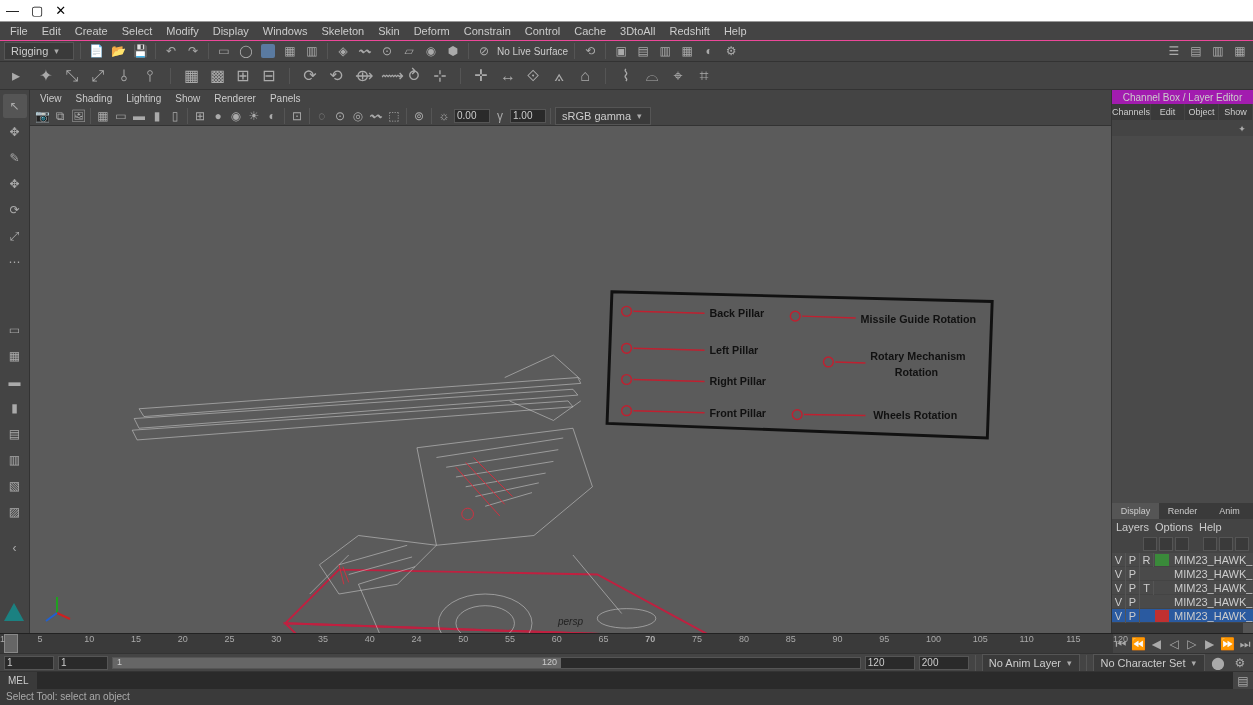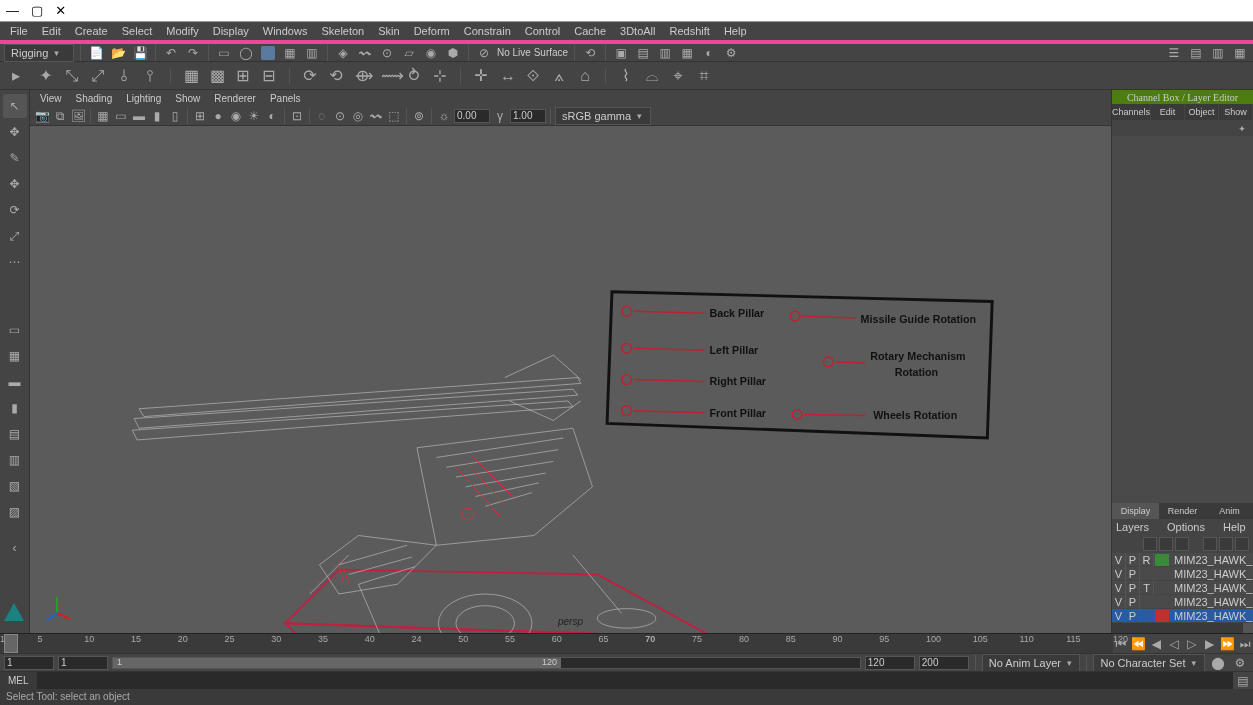--- a/index.html
+++ b/index.html
@@ -6,21 +6,21 @@
   body { background: #444; color: #ccc; width: 1253px; height: 705px; overflow: hidden; display: flex; flex-direction: column; }
   
   .titlebar { height: 22px; background: #fff; color: #000; display: flex; align-items: center; padding: 0 6px; justify-content: space-between; border-bottom: 1px solid #999; }
   .titlebar .title { font-size: 11px; }
   .window-controls { display: flex; gap: 12px; }
   .window-controls span { cursor: pointer; font-size: 13px; }
   
   .menubar { height: 18px; background: #444; display: flex; align-items: center; padding: 0 4px; gap: 2px; }
   .menubar .menu-item { padding: 1px 6px; color: #ccc; cursor: pointer; }
   
-  .shelfrow { height: 22px; background: #444; display: flex; align-items: center; padding: 0 4px; gap: 4px; border-top: 4px solid #ec4899; border-bottom: 1px solid #333; }
+  .shelfrow { height: 22px; background: #444; display: flex; align-items: center; padding: 0 4px; gap: 4px; border-top: 1px solid #ec4899; border-bottom: 1px solid #333; }
   .dropdown { background: #3a3a3a; border: 1px solid #555; padding: 1px 8px 1px 6px; display: flex; align-items: center; gap: 6px; min-width: 70px; height: 18px; }
   .dropdown::after { content: "▾"; font-size: 9px; color: #aaa; }
   .sep { width: 1px; height: 16px; background: #555; margin: 0 2px; }
   .icon-btn { width: 18px; height: 18px; display: flex; align-items: center; justify-content: center; cursor: pointer; border-radius: 2px; }
   .icon-btn svg, .icon-btn span { width: 14px; height: 14px; color: #aaa; font-size: 12px; line-height: 14px; text-align: center; }
   
   .shelf-tools { height: 28px; background: #444; display: flex; align-items: center; padding: 0 4px; gap: 2px; border-bottom: 1px solid #333; }
   .shelf-tools .icon-btn { width: 24px; height: 24px; }
   .shelf-tools .icon-btn span { font-size: 16px; }
   .shelf-group { display: flex; gap: 2px; padding: 0 4px; }
@@ -36,28 +36,28 @@
   .view-menubar .menu-item { padding: 0 6px; font-size: 10px; color: #ccc; cursor: pointer; }
   .view-toolbar { height: 20px; background: #444; display: flex; align-items: center; padding: 0 4px; gap: 2px; border-bottom: 1px solid #333; }
   .view-toolbar .icon-btn { width: 16px; height: 16px; }
   .num-field { background: #2a2a2a; border: 1px solid #555; color: #ccc; width: 36px; height: 14px; font-size: 10px; padding: 0 2px; }
   
   .viewport { flex: 1; background: #5b5b5b; position: relative; overflow: hidden; }
   .camlabel { position: absolute; bottom: 6px; left: 50%; transform: translateX(-50%); font-size: 10px; color: #222; font-style: italic; }
   .axis-gizmo { position: absolute; bottom: 10px; left: 12px; width: 30px; height: 30px; }
   
   .right-panel { width: 142px; background: #444; border-left: 1px solid #333; display: flex; flex-direction: column; }
-  .panel-header { height: 14px; background: #4d7c0f; color: #ccc; font-size: 10px; padding: 0 4px; display: flex; align-items: center; justify-content: center; font-family: Liberation Serif, serif; }
+  .panel-header { height: 14px; background: #a21caf; color: #ccc; font-size: 10px; padding: 0 4px; display: flex; align-items: center; justify-content: center; }
   .panel-tabs { height: 16px; display: flex; }
   .panel-tabs .ptab { flex: 1; background: #3a3a3a; font-size: 9px; text-align: center; line-height: 16px; border-right: 1px solid #444; cursor: pointer; }
   .panel-body { flex: 1; background: #4a4a4a; }
   .layers-tabs { height: 16px; display: flex; }
   .layers-tabs .ltab { flex: 1; background: #3a3a3a; font-size: 9px; text-align: center; line-height: 16px; cursor:pointer; }
   .layers-tabs .ltab.active { background: #555; }
-  .layer-opts { height: 16px; display: flex; padding: 0 4px; gap: 18px; align-items: center; font-size:9px; }
+  .layer-opts { height: 16px; display: flex; padding: 0 4px; gap: 6px; align-items: center; font-size:9px; }
   .layer-icons { height: 18px; display:flex; align-items:center; justify-content:flex-end; gap:2px; padding: 0 4px; }
   .layer-icons .i { width:14px; height:14px; background:#3a3a3a; border:1px solid #555; }
   .layer-row { height: 14px; display: flex; align-items: center; font-size: 9px; background:#4a4a4a; border-bottom:1px solid #444; }
   .layer-row.sel { background:#2a5aa0; }
   .layer-cell { width: 14px; text-align:center; border-right:1px solid #555; line-height:14px; }
   .layer-swatch { width:14px; height:12px; margin:1px; }
   .layer-name { padding-left:4px; flex:1; white-space:nowrap; overflow:hidden; }
   
   .timeline { height: 20px; background: #3a3a3a; border-top: 1px solid #222; position: relative; display:flex; }
   .timeline-ruler { flex:1; position:relative; }

